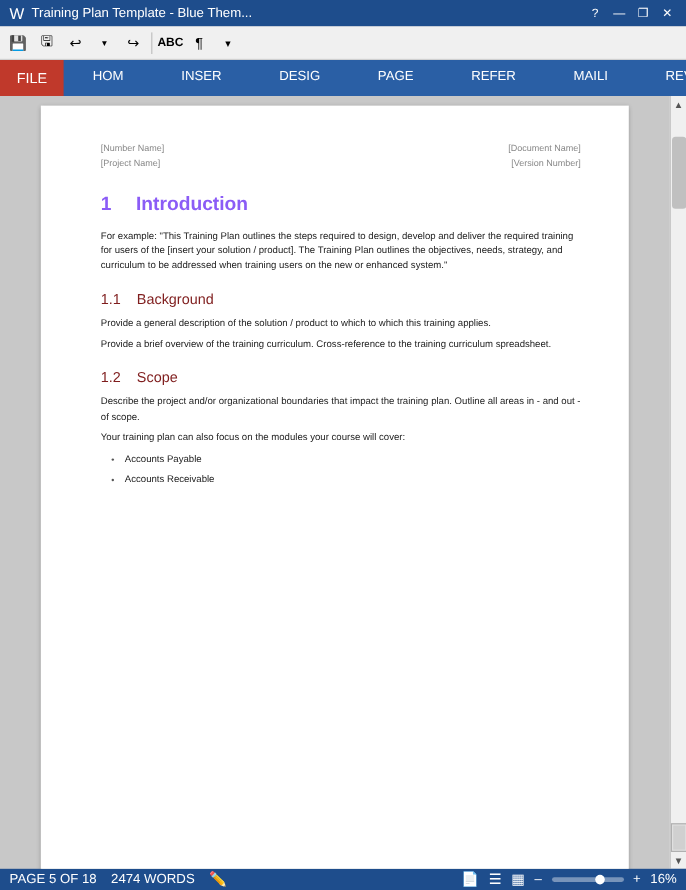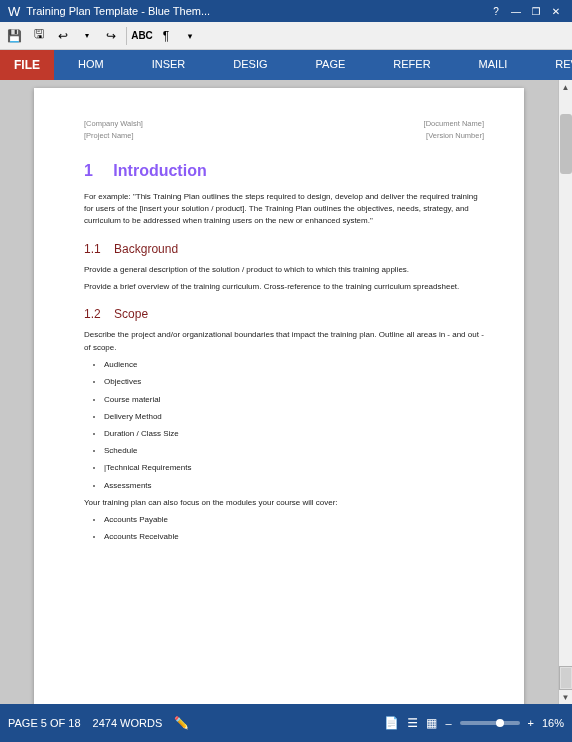--- a/index.html
+++ b/index.html
@@ -46,21 +46,21 @@
       background: #2a5fa5;
       height: 30px;
       display: flex;
       align-items: stretch;
       flex-shrink: 0;
     }
     .ribbon-file {
       background: #c0392b;
       color: white;
       font-size: 12px;
-      font-weight: bold;
+      font-weight: normal;
       padding: 0 14px;
       display: flex;
       align-items: center;
       cursor: pointer;
     }
     .ribbon-tab {
       color: white;
       font-size: 11px;
       padding: 0 24px;
       display: flex;
@@ -181,21 +181,21 @@
       list-style: disc;
       font-size: 8px;
       margin-bottom: 6px;
       line-height: 1.4;
     }
     .bullet-list li::marker { color: #555; }
 
     
     .status-bar {
       background: #1e4d8c;
-      height: 38px;
+      height: 18px;
       display: flex;
       align-items: center;
       padding: 0 8px;
       color: white;
       font-size: 11px;
       flex-shrink: 0;
       gap: 12px;
     }
     .status-bar-right {
       margin-left: auto;
@@ -269,21 +269,21 @@
   </div>
 </div>
 
 <div class="main-area">
   <div class="doc-area">
 
     <div class="page">
 
       <div class="page-header">
         <div class="page-header-left">
-          <div>[Company Walsh]</div>
+          <div>[Number Name]</div>
           <div>[Project Name]</div>
         </div>
         <div class="page-header-right">
           <div>[Document Name]</div>
           <div>[Version Number]</div>
         </div>
       </div>
 
       <h1 class="heading1">
         <span class="num">1</span>
@@ -297,30 +297,20 @@
       </h2>
       <p class="para">Provide a general description of the solution / product to which to which this training applies.</p>
       <p class="para">Provide a brief overview of the training curriculum. Cross-reference to the training curriculum spreadsheet.</p>
 
       <h2 class="heading2">
         <span class="num">1.2</span>
         <span>Scope</span>
       </h2>
       <p class="para">Describe the project and/or organizational boundaries that impact the training plan. Outline all areas in - and out - of scope.</p>
 
-      <ul class="bullet-list">
-        <li>Audience</li>
-        <li>Objectives</li>
-        <li>Course material</li>
-        <li>Delivery Method</li>
-        <li>Duration / Class Size</li>
-        <li>Schedule</li>
-        <li>|Technical Requirements</li>
-        <li>Assessments</li>
-      </ul>
 
       <p class="para">Your training plan can also focus on the modules your course will cover:</p>
 
       <ul class="bullet-list">
         <li>Accounts Payable</li>
         <li>Accounts Receivable</li>
       </ul>
 
     </div>
   </div>

